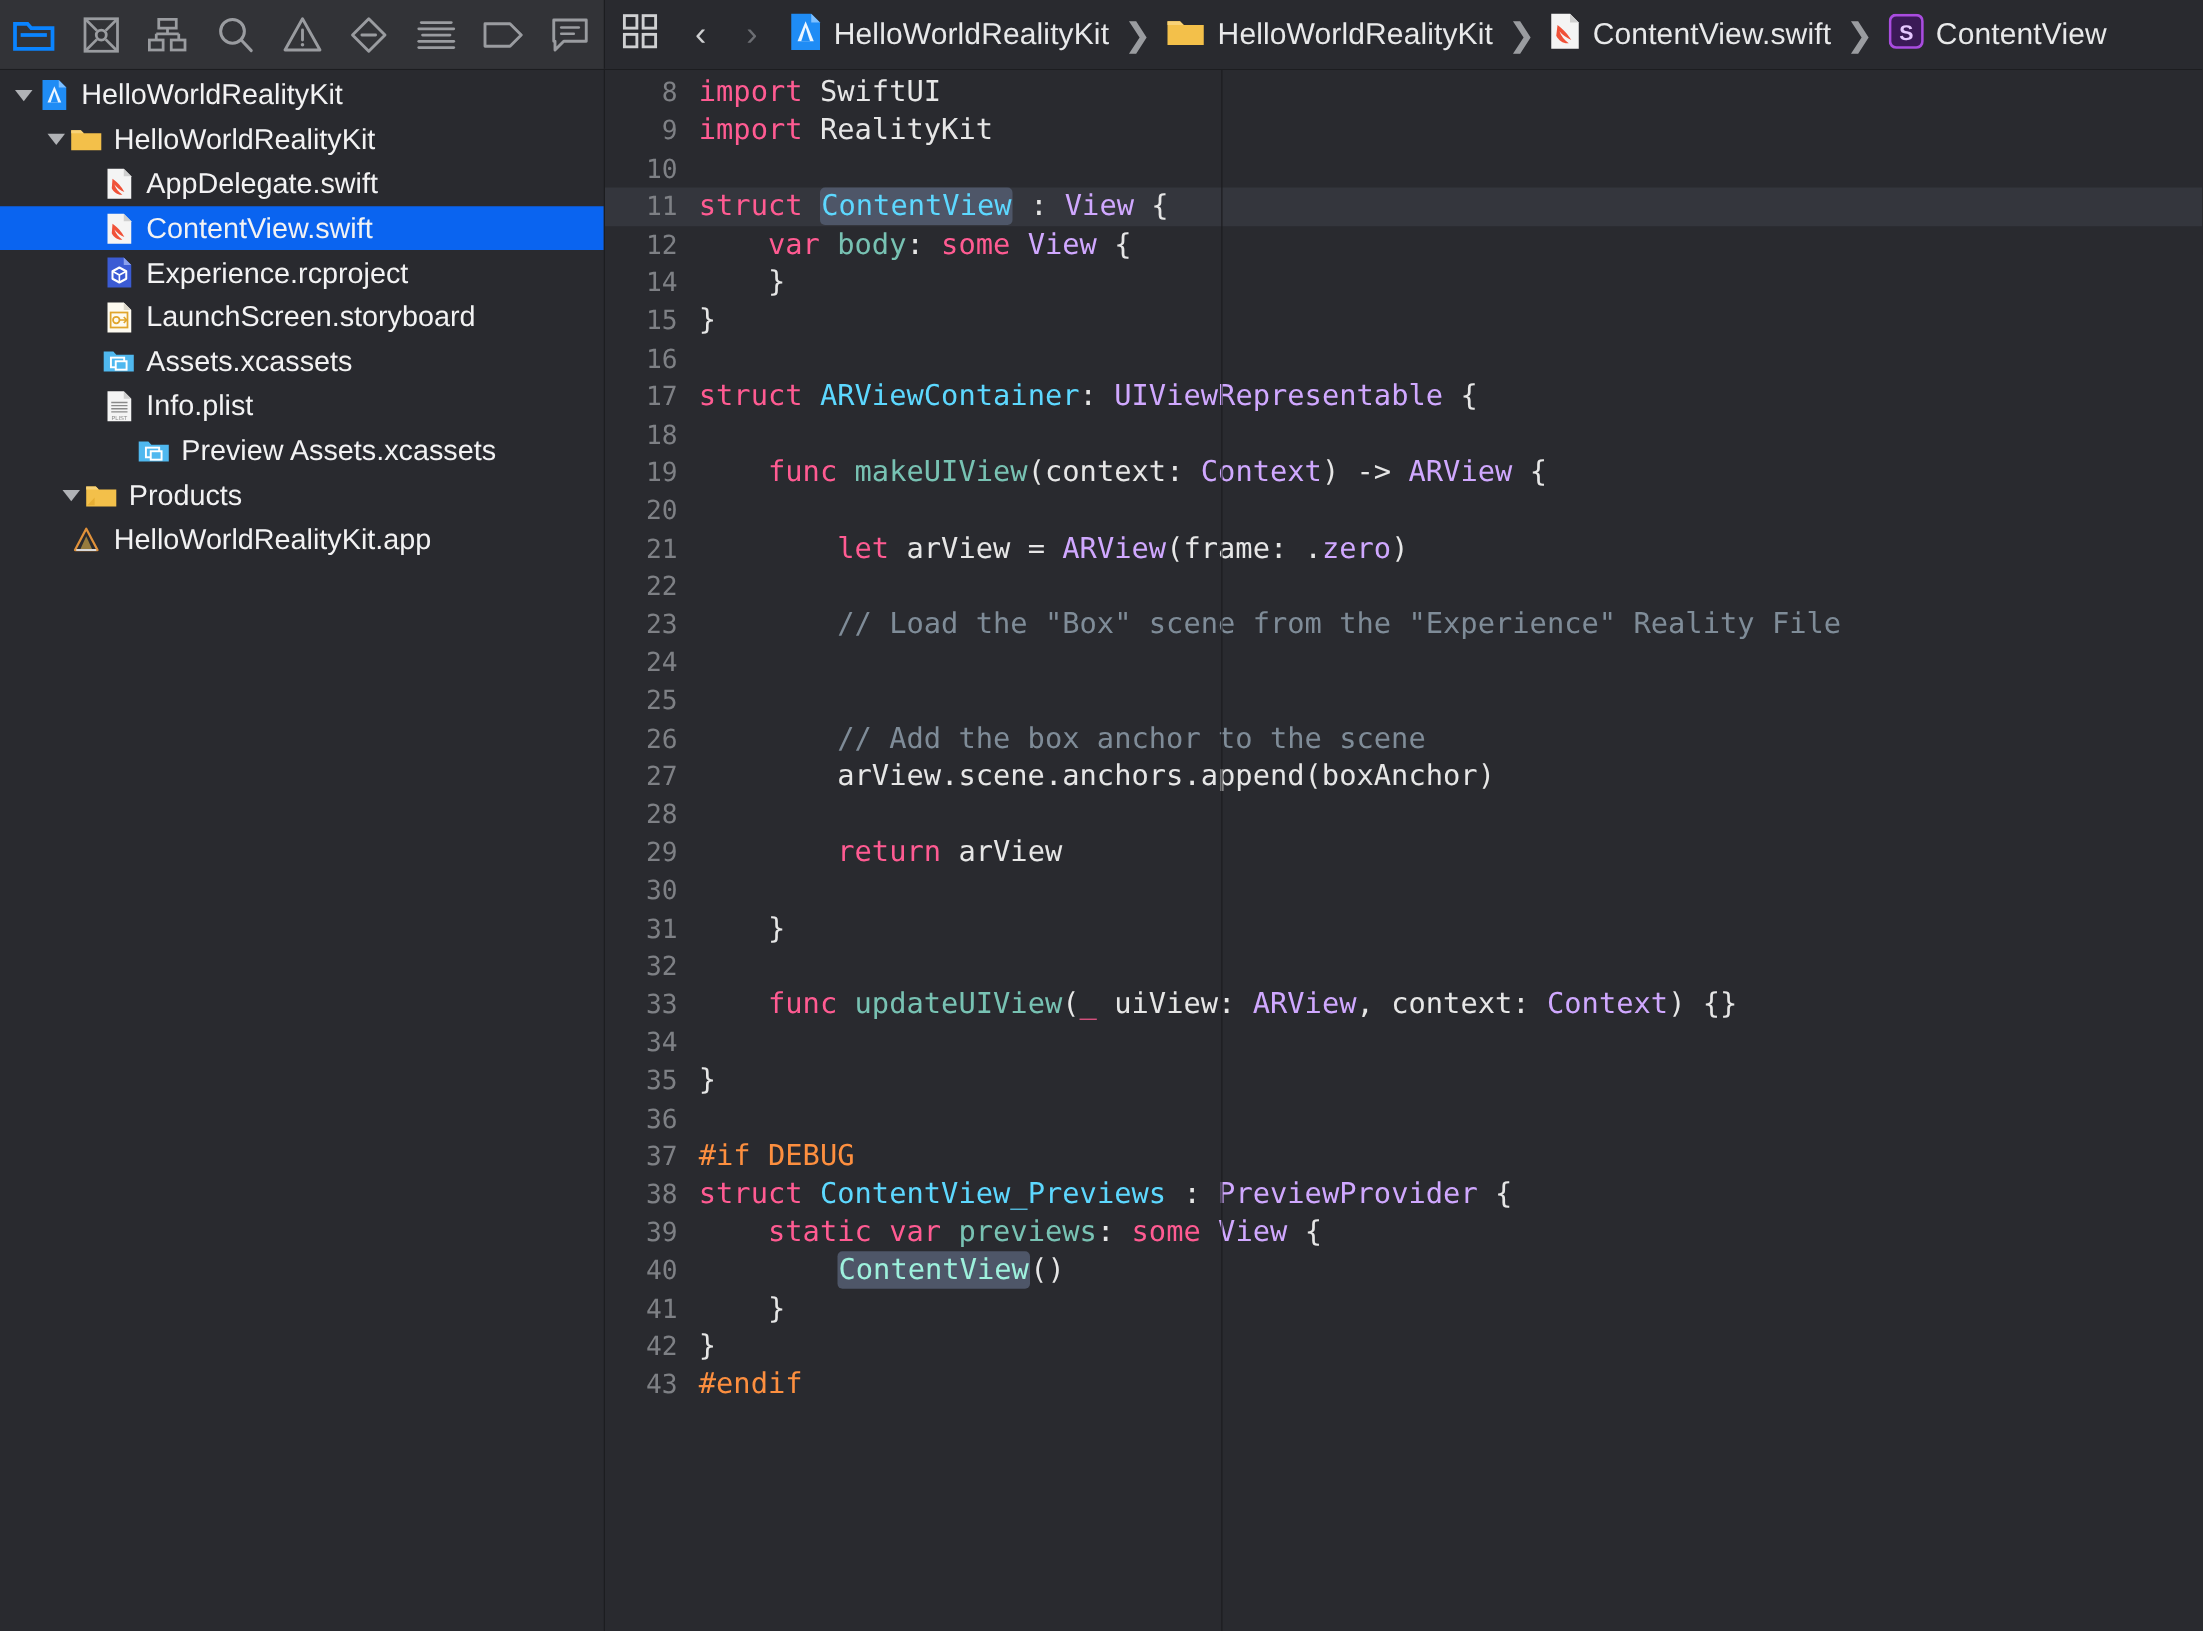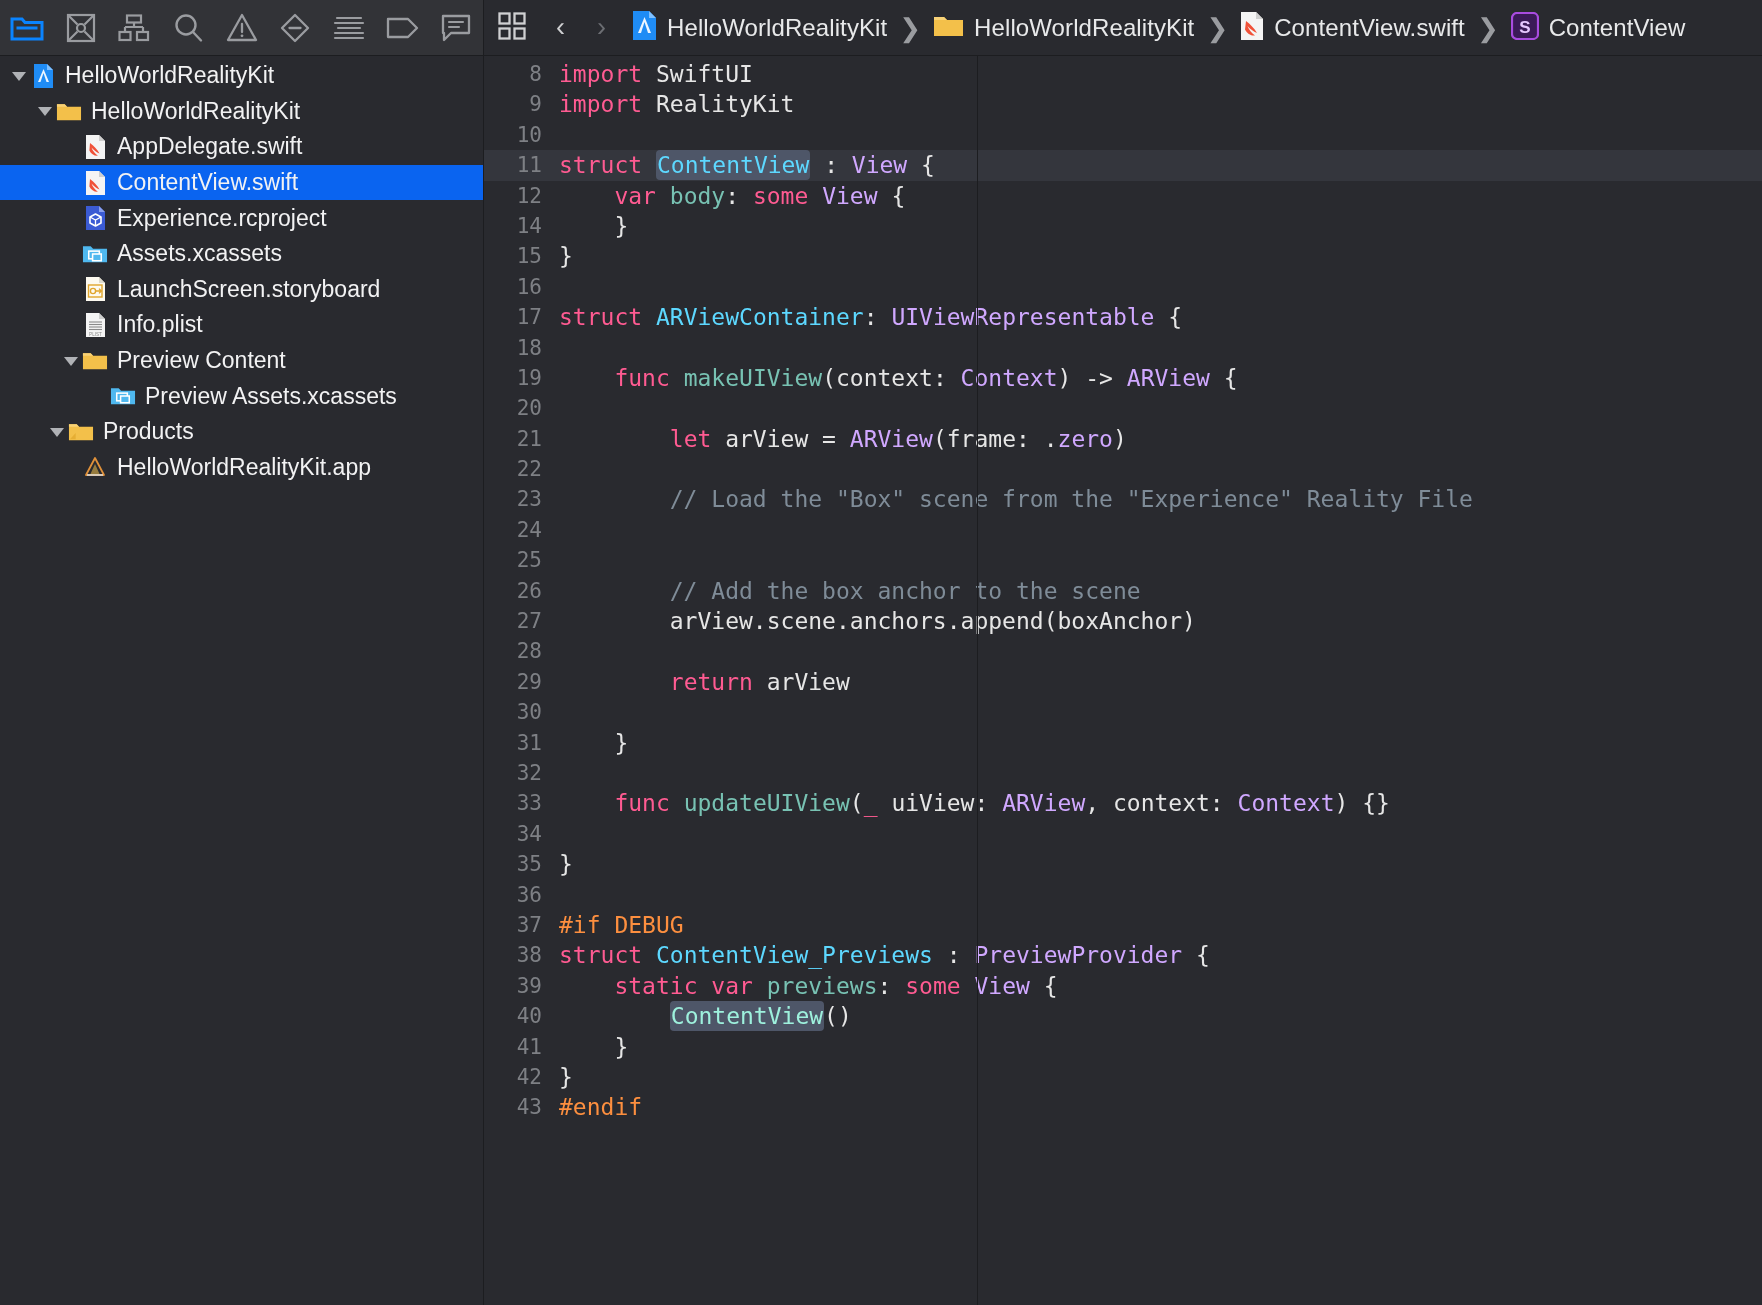--- a/index.html
+++ b/index.html
@@ -439,73 +439,59 @@
             <path d="M14 1 L20 7 H14 Z" fill="#8aa0ee"></path>
             <path d="M10.5 9 L16 12 V18 L10.5 21 L5 18 V12 Z" fill="none" stroke="#ffffff" stroke-width="1.6" stroke-linejoin="round"></path>
             <path d="M5 12 L10.5 15 L16 12 M10.5 15 V21" stroke="#ffffff" stroke-width="1.3" fill="none"></path>
           </svg>
         </span>
         <span class="lbl">Experience.rcproject</span>
       </div>
 
       <div class="row" style="padding-left:82px">
         <span class="ico">
-          <svg width="27" height="22" viewBox="0 0 27 22">
-            <path d="M1 3 h8 l2.5 2.5 h14.5 v14 h-25 z" fill="#4fb8ef"></path>
-            <rect x="7" y="8" width="11" height="8" fill="none" stroke="#ffffff" stroke-width="1.6"></rect>
-            <rect x="11" y="11" width="9" height="7" fill="#4fb8ef" stroke="#ffffff" stroke-width="1.6"></rect>
-          </svg>
-        </span>
-        <span class="lbl">Assets.xcassets</span>
-      </div>
-
-      <div class="row" style="padding-left:82px">
-        <span class="ico">
           <svg width="21" height="26" viewBox="0 0 21 26">
             <path d="M1 1 H14 L20 7 V25 H1 Z" fill="#fdfaf0"></path>
             <path d="M14 1 L20 7 H14 Z" fill="#ddd9cc"></path>
             <rect x="3.5" y="9" width="13.5" height="12" fill="none" stroke="#e0a52c" stroke-width="1.4"></rect>
             <circle cx="8" cy="15" r="2.6" fill="none" stroke="#e0a52c" stroke-width="1.4"></circle>
             <path d="M11 15 H16 M14 12.6 L16.4 15 L14 17.4" stroke="#e0a52c" stroke-width="1.3" fill="none"></path>
           </svg>
         </span>
         <span class="lbl">LaunchScreen.storyboard</span>
+      </div>
+
+      <div class="row" style="padding-left:82px">
+        <span class="ico">
+          <svg width="27" height="22" viewBox="0 0 27 22">
+            <path d="M1 3 h8 l2.5 2.5 h14.5 v14 h-25 z" fill="#4fb8ef"></path>
+            <rect x="7" y="8" width="11" height="8" fill="none" stroke="#ffffff" stroke-width="1.6"></rect>
+            <rect x="11" y="11" width="9" height="7" fill="#4fb8ef" stroke="#ffffff" stroke-width="1.6"></rect>
+          </svg>
+        </span>
+        <span class="lbl">Assets.xcassets</span>
       </div>
 
       <div class="row" style="padding-left:82px">
         <span class="ico">
           <svg width="21" height="26" viewBox="0 0 21 26">
             <path d="M1 1 H14 L20 7 V25 H1 Z" fill="#f4f4f4"></path>
             <path d="M14 1 L20 7 H14 Z" fill="#cfcfcf"></path>
             <g stroke="#8a8a8a" stroke-width="1.1">
               <path d="M4 10 H17"></path>
                 <path d="M4 12.5 H17"></path>
                 <path d="M4 15 H17"></path>
                 <path d="M4 17.5 H17"></path>
             </g>
             <text x="10.5" y="24" font-family="Liberation Sans, sans-serif" font-size="4.6" fill="#8a8a8a" text-anchor="middle">PLIST</text>
           </svg>
         </span>
         <span class="lbl">Info.plist</span>
       </div>
 
-      <div class="row" style="padding-left:60px">
-        <span class="twisty">
-          <svg width="17" height="12" viewBox="0 0 17 12">
-              <path d="M1 2 L15 2 L8 11 Z" fill="#b0b2b6"></path>
-            </svg>
-        </span>
-        <span class="ico">
-          <svg width="27" height="21" viewBox="0 0 27 21">
-            <path d="M1 3 h8 l2.5 2.5 h14.5 v14 h-25 z" fill="#f3c04a"></path>
-            <path d="M1 3 h8 l2.5 2.5 h-10.5 z" fill="#f8d277"></path>
-          </svg>
-        </span>
-        <span class="lbl">Preview Content</span>
-      </div>
 
       <div class="row" style="padding-left:110px">
         <span class="ico">
           <svg width="27" height="22" viewBox="0 0 27 22">
             <path d="M1 3 h8 l2.5 2.5 h14.5 v14 h-25 z" fill="#4fb8ef"></path>
             <rect x="7" y="8" width="11" height="8" fill="none" stroke="#ffffff" stroke-width="1.6"></rect>
             <rect x="11" y="11" width="9" height="7" fill="#4fb8ef" stroke="#ffffff" stroke-width="1.6"></rect>
           </svg>
         </span>
         <span class="lbl">Preview Assets.xcassets</span>
@@ -520,21 +506,21 @@
         <span class="ico">
           <svg width="27" height="21" viewBox="0 0 27 21">
             <path d="M1 3 h8 l2.5 2.5 h14.5 v14 h-25 z" fill="#f3c04a"></path>
             <path d="M1 3 h8 l2.5 2.5 h-10.5 z" fill="#f8d277"></path>
             <path d="M2 18.5 L8 12 L8 18.5 Z" fill="#e6ae34"></path>
           </svg>
         </span>
         <span class="lbl">Products</span>
       </div>
 
-      <div class="row" style="padding-left:82px">
+      <div class="row" style="padding-left:56px">
         <span class="ico">
           <svg width="24" height="22" viewBox="0 0 24 22">
             <path d="M12 2 L21 19 H3 Z" fill="none" stroke="#e0913a" stroke-width="1.8" stroke-linejoin="round"></path>
             <path d="M12 8 L17 19 H7 Z" fill="#f3c04a" opacity=".55"></path>
             <path d="M4 19 H20" stroke="#d8d8d8" stroke-width="1.6"></path>
           </svg>
         </span>
         <span class="lbl">HelloWorldRealityKit.app</span>
       </div>
 

